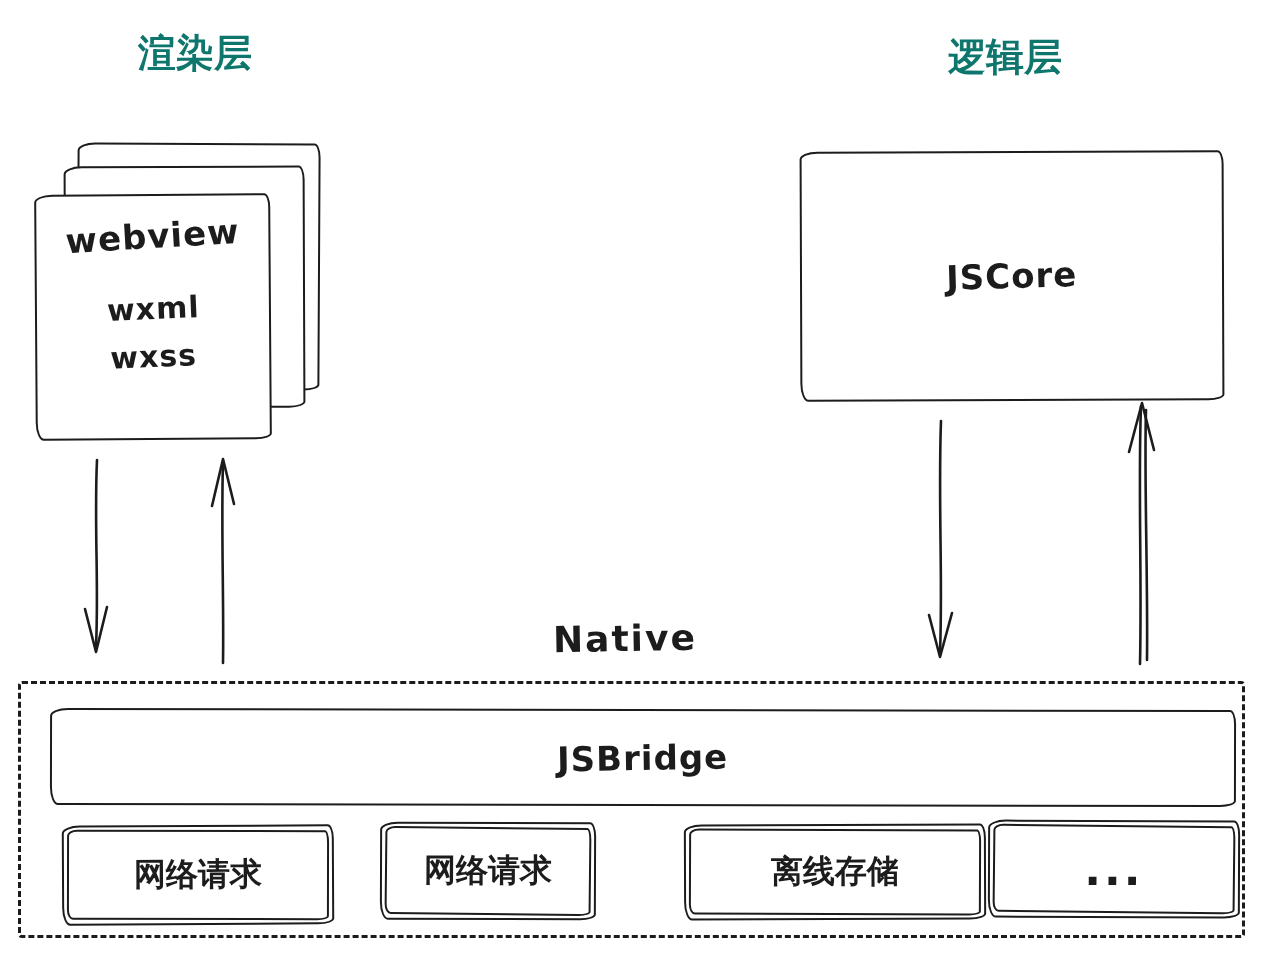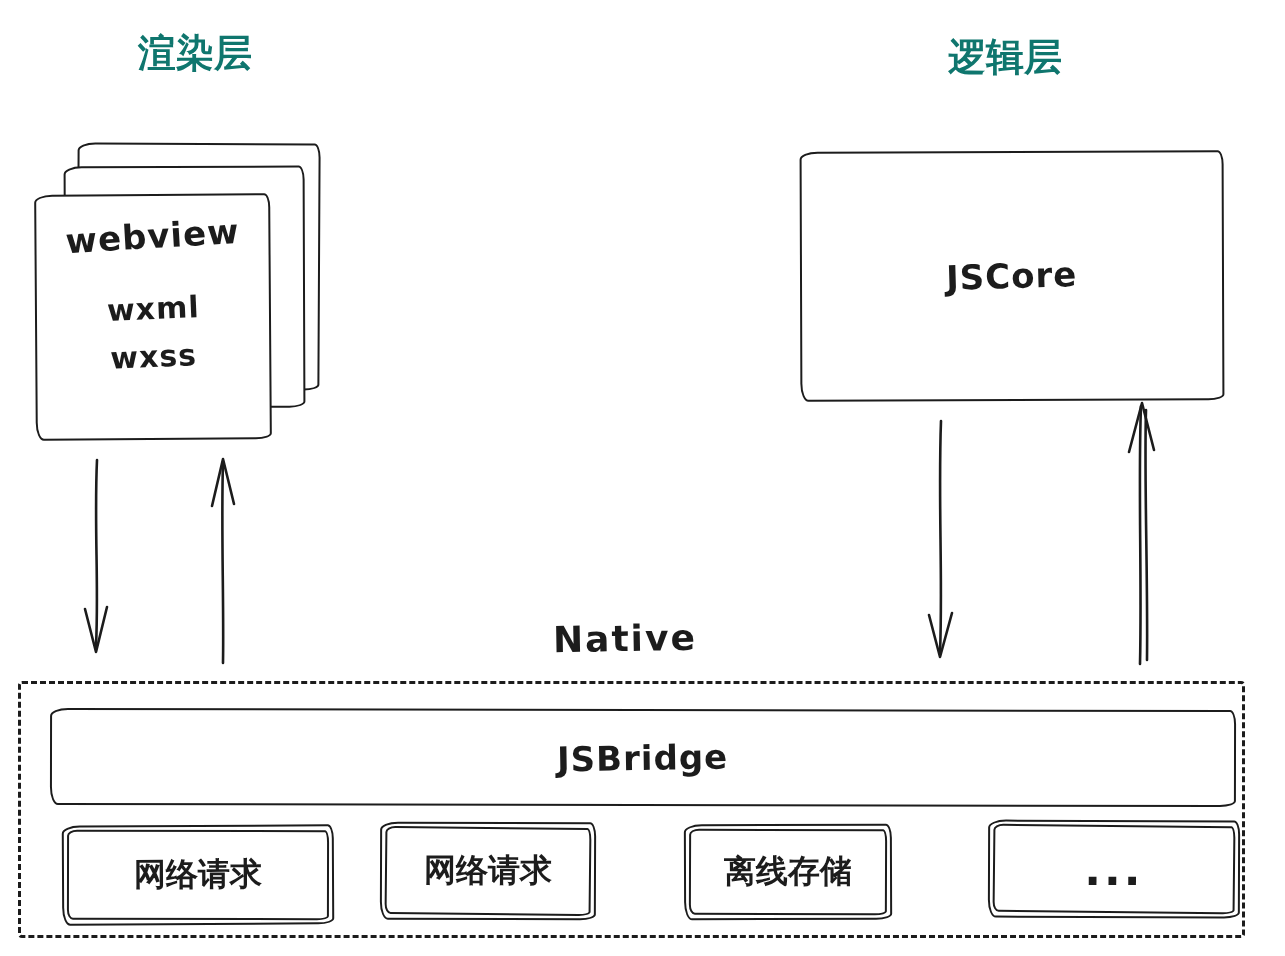--- a/index.html
+++ b/index.html
@@ -80,21 +80,21 @@
   }
   .cap-box::before {
     content: ""; position: absolute; inset: 3px;
     border: 2px solid #1c1c1c;
     border-radius: 10px 4px 12px 6px / 6px 12px 4px 10px;
     transform: rotate(0.4deg);
     pointer-events: none;
   }
   #cap-0 { left: 62px;  top: 825px; width: 272px; height: 100px; transform: rotate(-0.3deg); }
   #cap-1 { left: 380px; top: 822px; width: 216px; height: 98px;  transform: rotate(0.2deg); }
-  #cap-2 { left: 684px; top: 824px; width: 208px; height: 96px;  transform: rotate(-0.2deg); text-align: right; }
+  #cap-2 { left: 684px; top: 824px; width: 302px; height: 96px;  transform: rotate(-0.2deg); text-align: right; }
   #cap-3 { left: 988px; top: 820px; width: 252px; height: 98px;  font-size: 44px; letter-spacing: 3px; transform: rotate(0.2deg); }
 
   
   #arrows-layer {
     position: absolute; left: 0; top: 0; width: 1285px; height: 956px;
     z-index: 4; pointer-events: none;
   }
   #arrows-layer path {
     stroke: #1c1c1c; stroke-width: 2.6; fill: none;
     stroke-linecap: round; stroke-linejoin: round;

